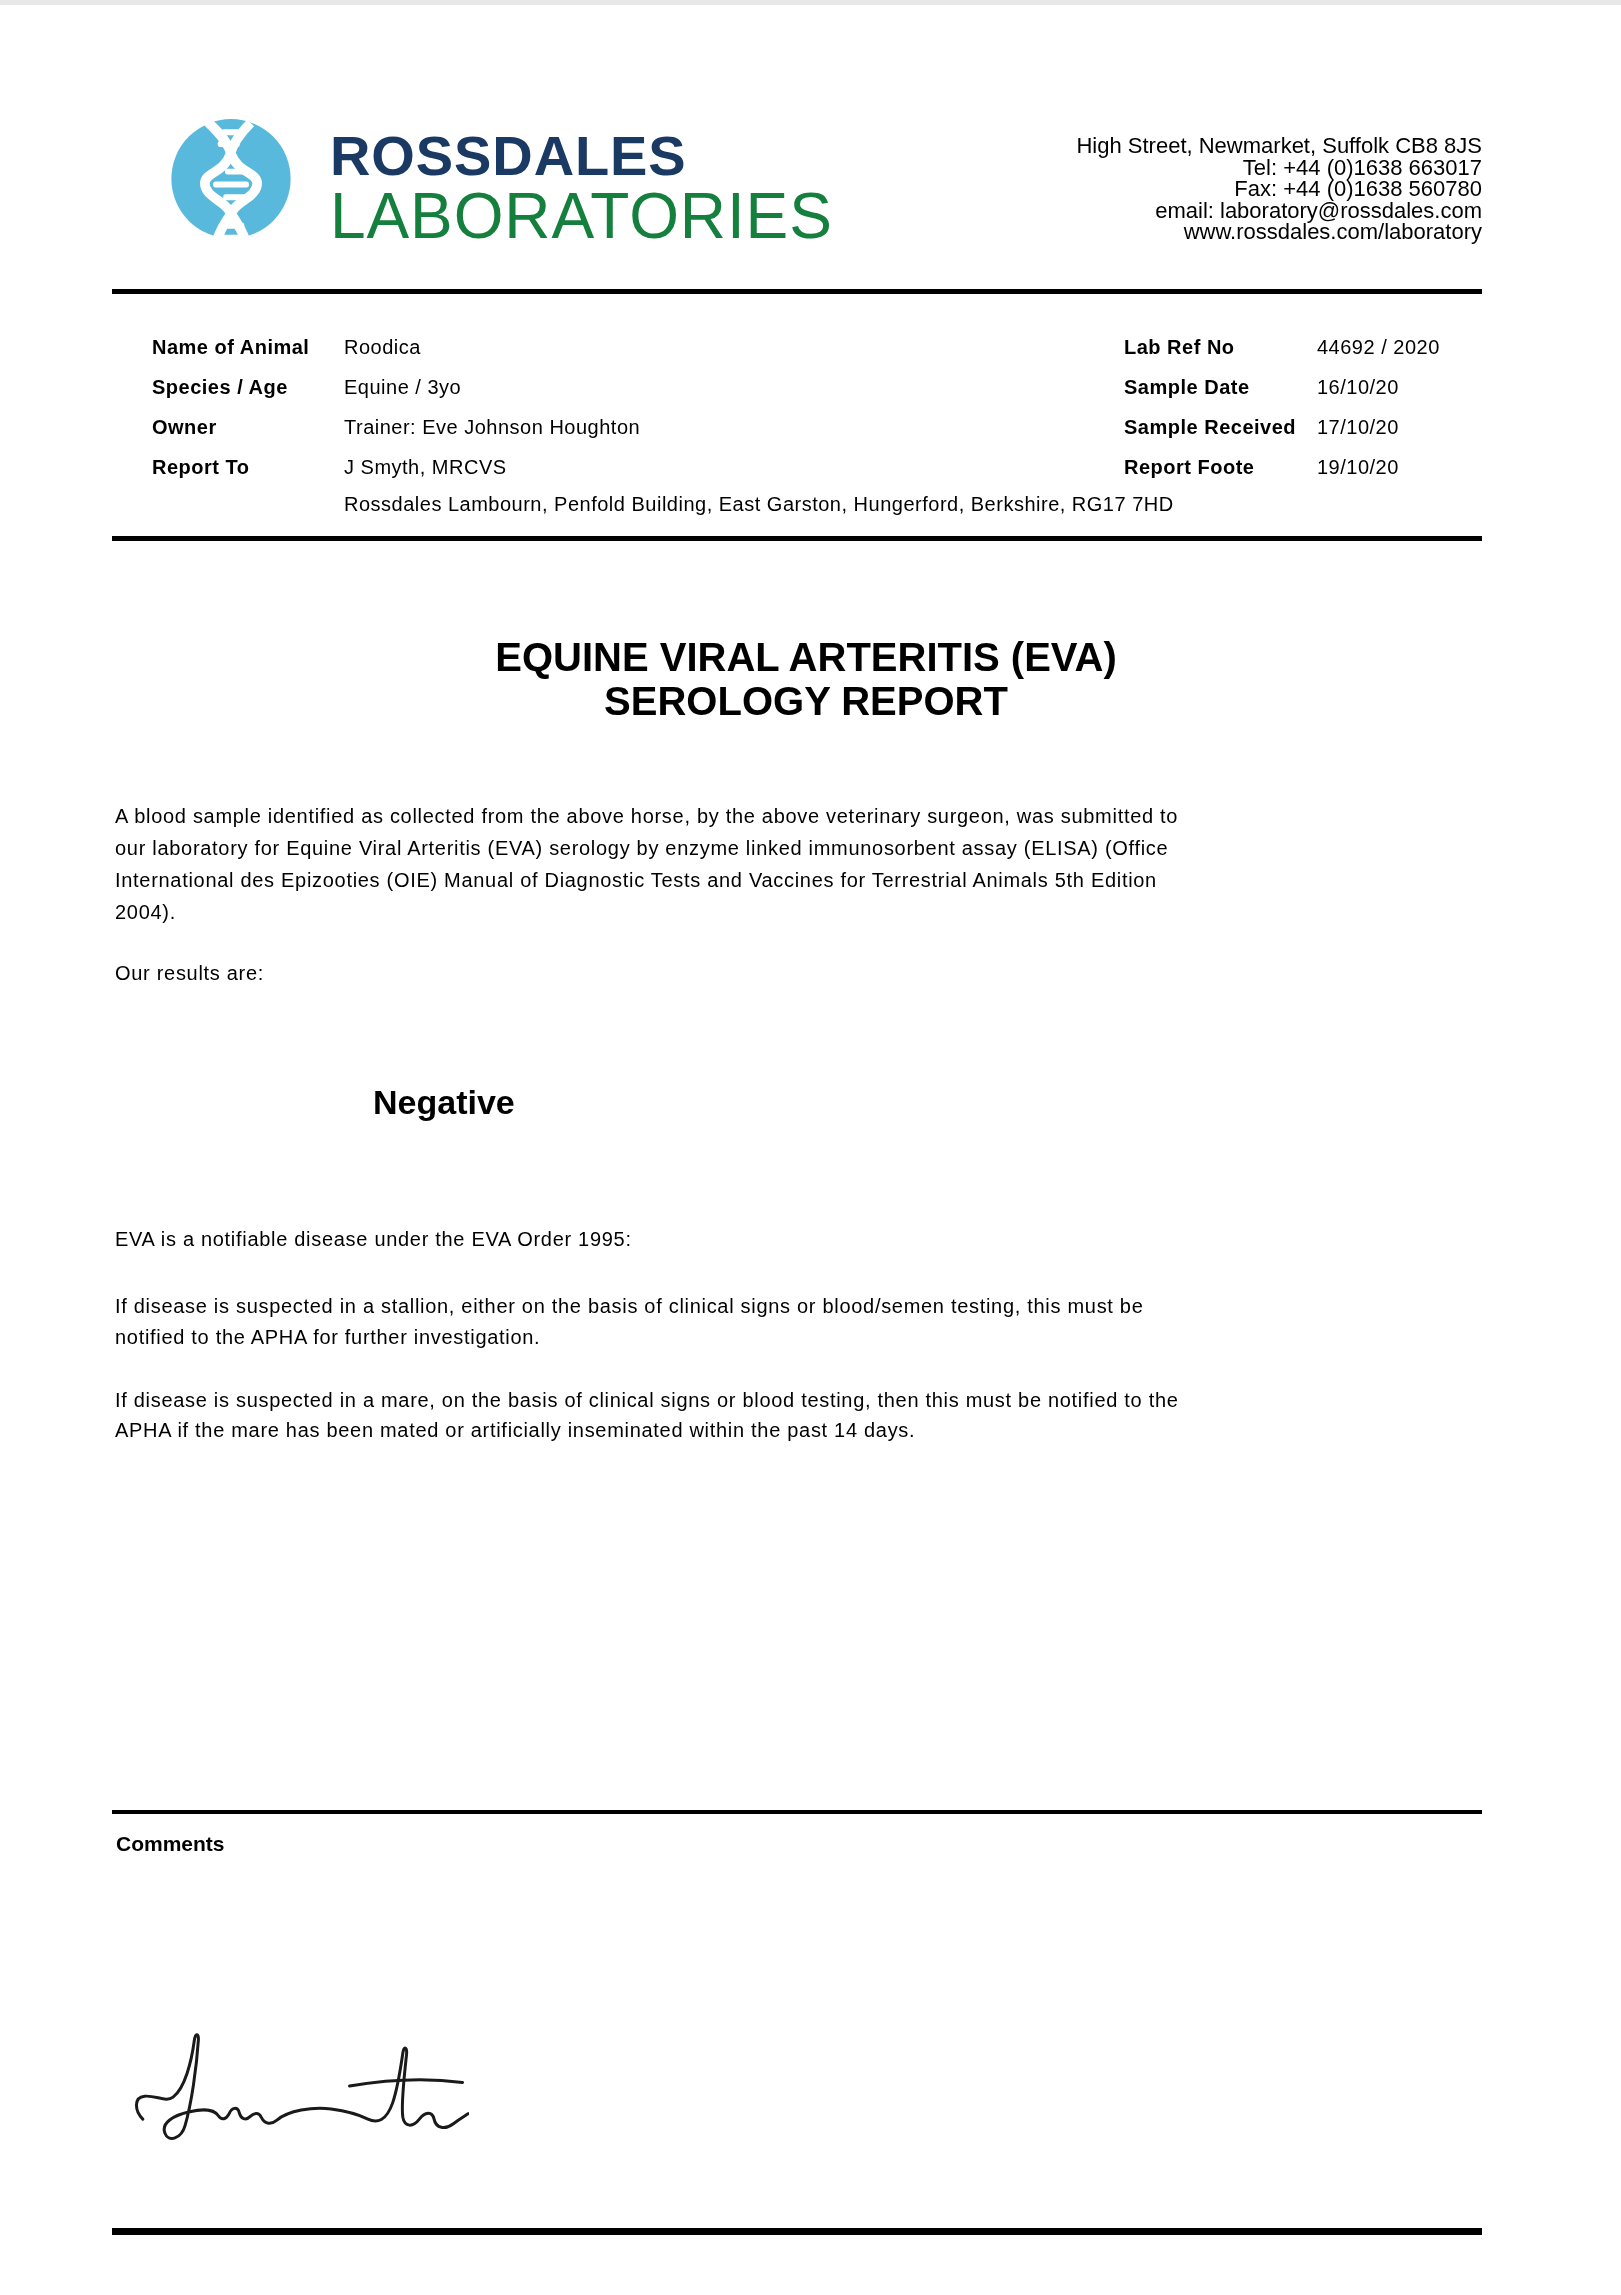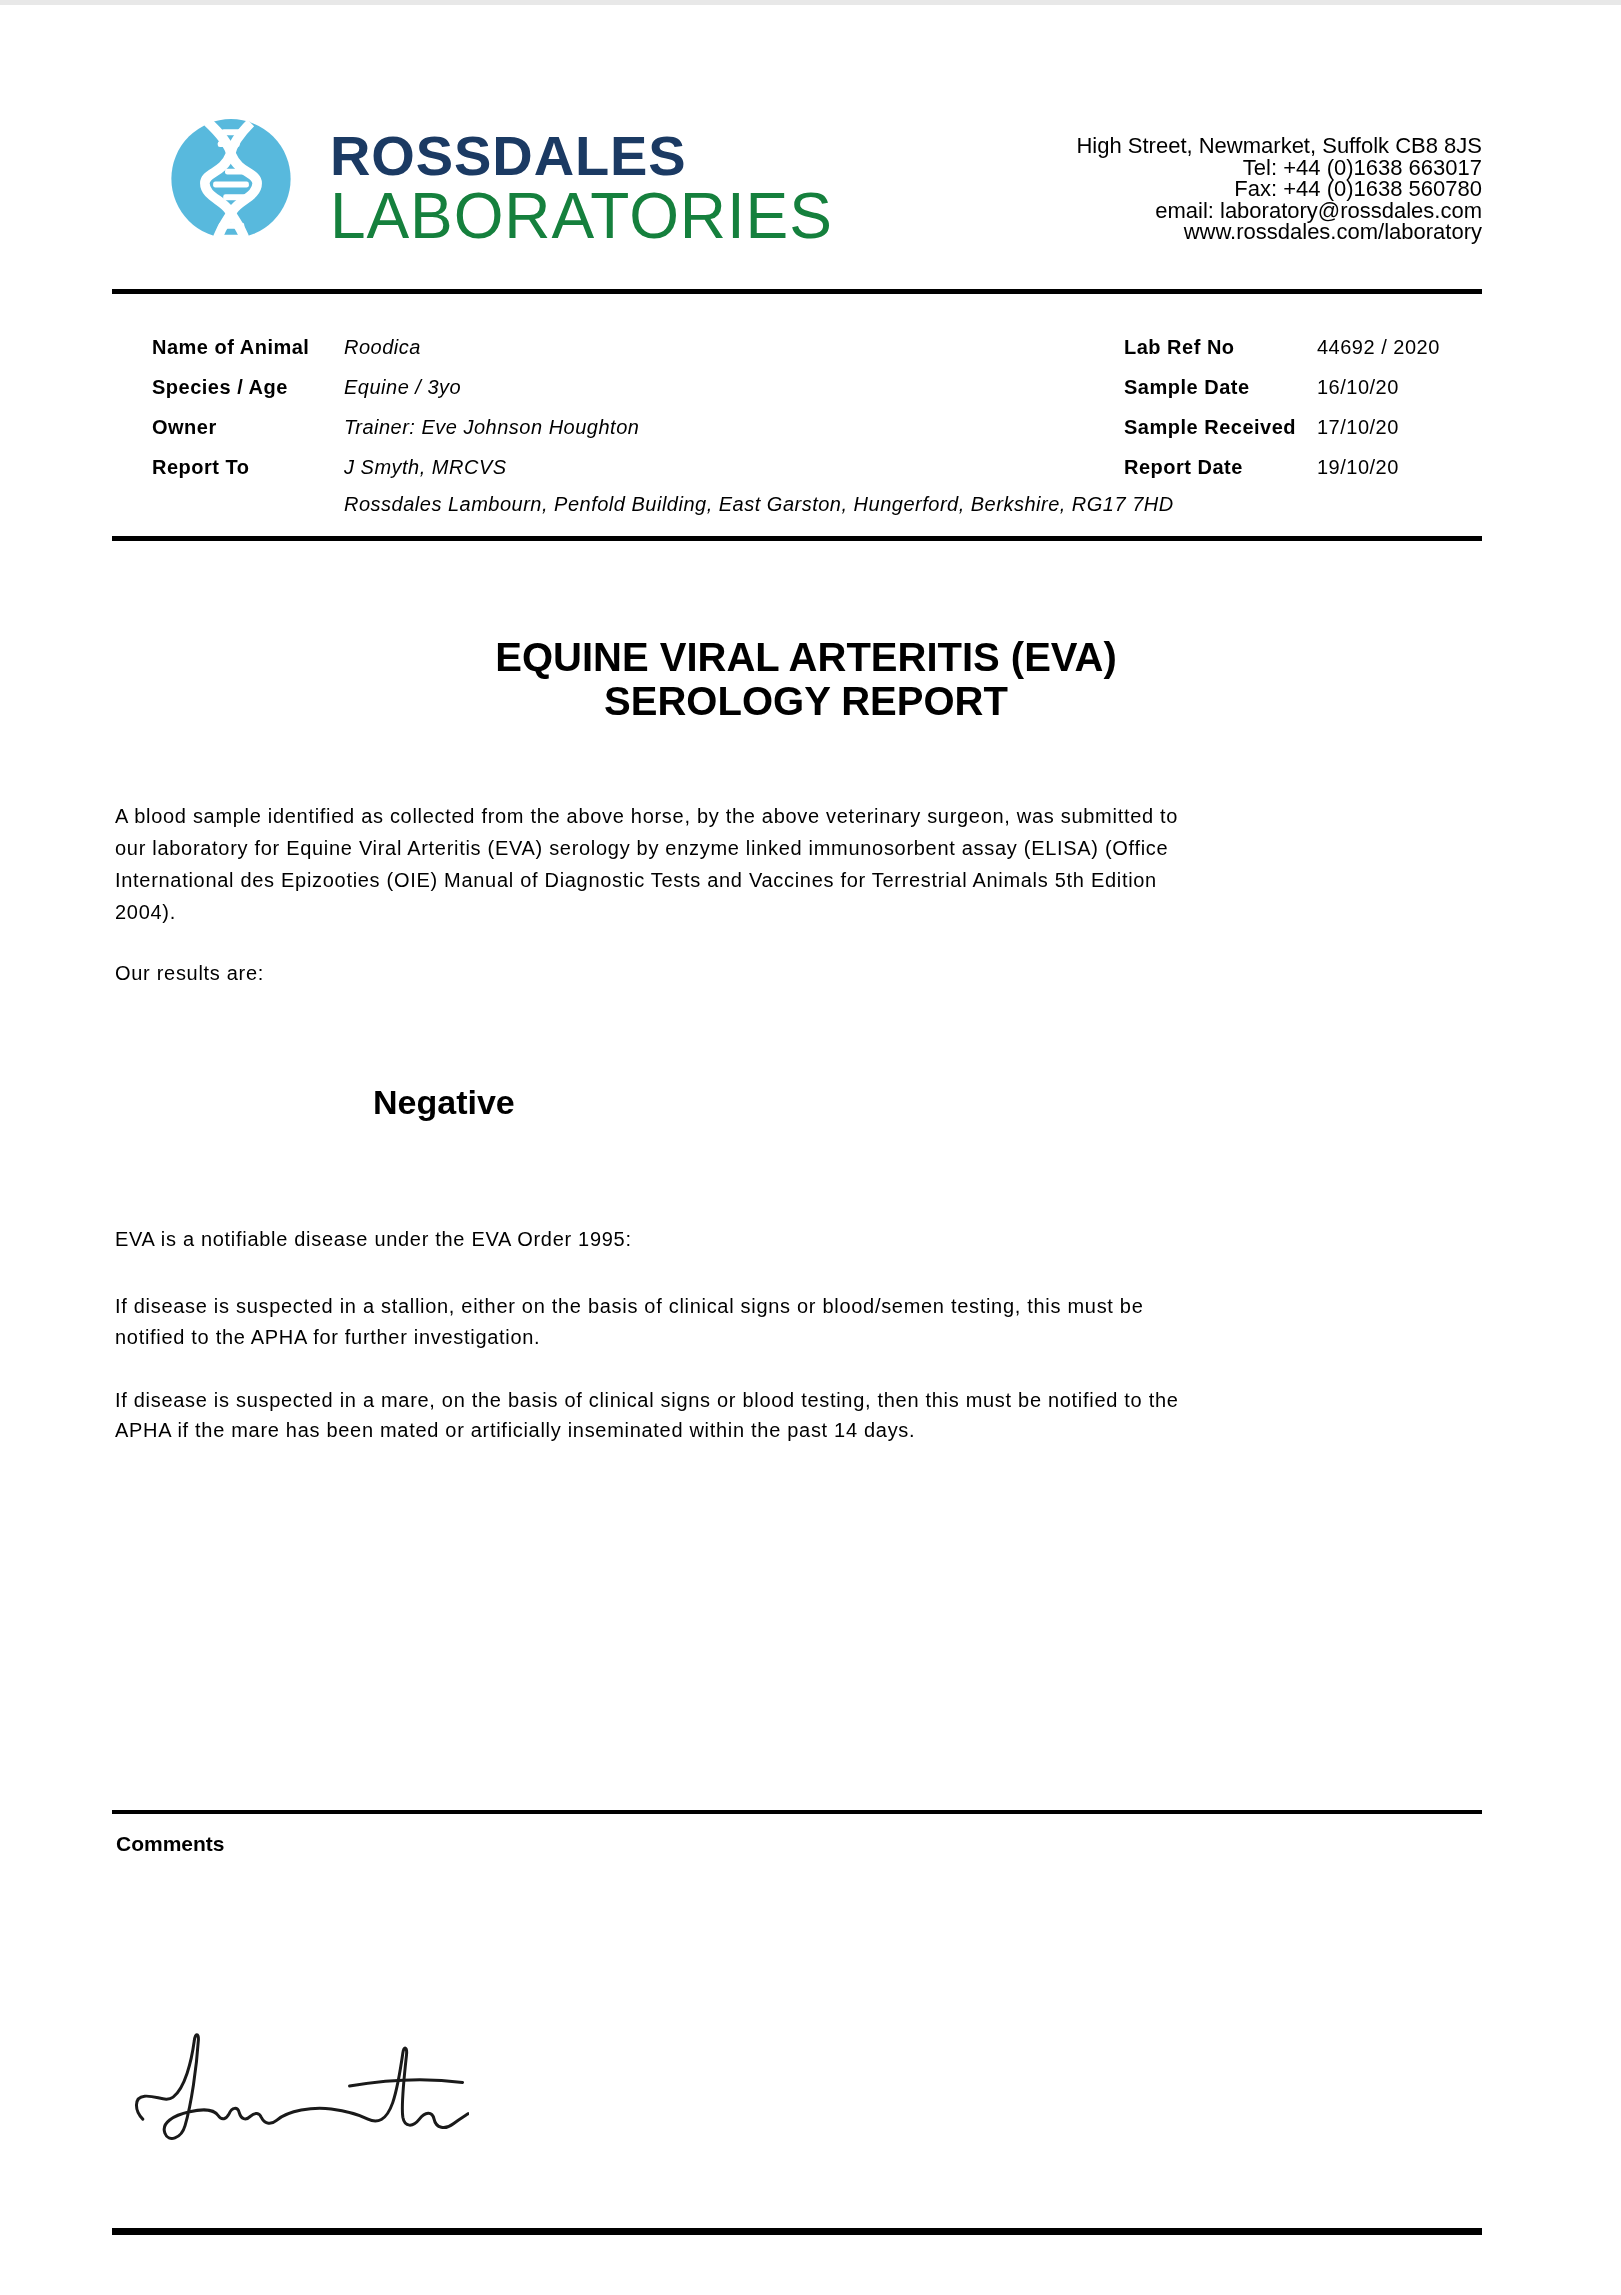--- a/index.html
+++ b/index.html
@@ -36,21 +36,21 @@
   .rule { position: absolute; left: 112px; width: 1370px; background: #000; }
   .rule-header { top: 284px; height: 4.6px; }
   .rule-table  { top: 531px; height: 4.6px; }
   .rule-comments { top: 1805px; height: 4.1px; }
   .bottom-bar { top: 2223px; height: 7.3px; }
 
   
   .cell { position: absolute; font-size: 20px; letter-spacing: 0.5px; white-space: nowrap; }
   .cell.b { font-weight: bold; }
   .col-l-label { left: 152px; }
-  .col-l-value { left: 344px; font-style: italic; }
+  .col-l-value { left: 344px; }
   .col-r-label { left: 1124px; }
   .col-r-value { left: 1317px; }
   .row-0 { top: 331px; }
   .row-1 { top: 371px; }
   .row-2 { top: 411px; }
   .row-3 { top: 451px; }
   .row-addr { top: 488px; }
 
   
   .title {
@@ -131,21 +131,21 @@
   <div class="cell b col-r-label row-1">Sample Date</div>
   <div class="cell   col-r-value row-1">16/10/20</div>
 
   <div class="cell b col-l-label row-2">Owner</div>
   <div class="cell   col-l-value row-2">Trainer: Eve Johnson Houghton</div>
   <div class="cell b col-r-label row-2">Sample Received</div>
   <div class="cell   col-r-value row-2">17/10/20</div>
 
   <div class="cell b col-l-label row-3">Report To</div>
   <div class="cell   col-l-value row-3">J Smyth, MRCVS</div>
-  <div class="cell b col-r-label row-3">Report Date</div>
+  <div class="cell b col-r-label row-3">Report Foote</div>
   <div class="cell   col-r-value row-3">19/10/20</div>
 
   <div class="cell col-l-value row-addr">Rossdales Lambourn, Penfold Building, East Garston, Hungerford, Berkshire, RG17 7HD</div>
 
   <div class="rule rule-table"></div>
 
   <div class="title title-1">EQUINE VIRAL ARTERITIS (EVA)</div>
   <div class="title title-2">SEROLOGY REPORT</div>
 
   <div class="para intro">A blood sample identified as collected from the above horse, by the above veterinary surgeon, was submitted to

